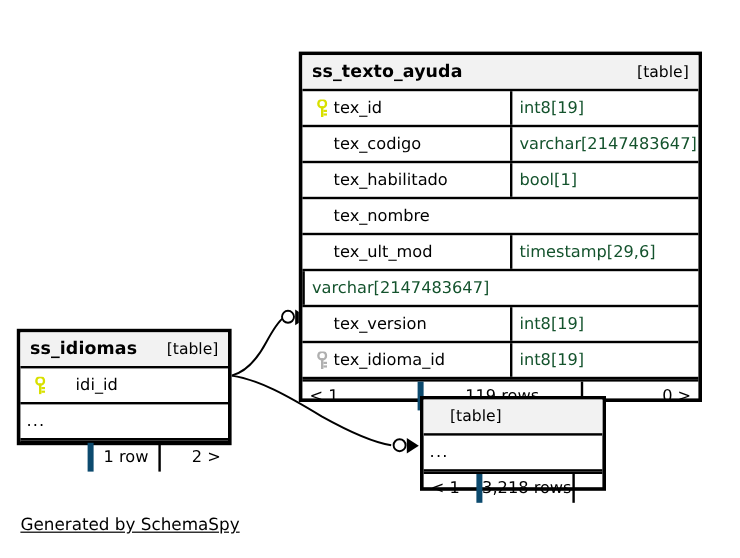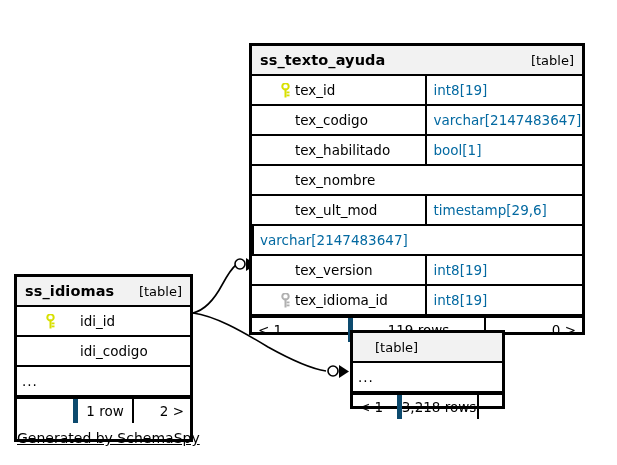--- a/index.html
+++ b/index.html
@@ -66,34 +66,34 @@
     box-sizing: border-box;
     height: 30px;
   }
   .tbl-row:last-child {
     border-bottom: none;
   }
 
   .cell-name {
     display: flex;
     align-items: center;
-    padding-left: 24px;
+    padding-left: 7px;
     box-sizing: border-box;
     font-size: 13.5px;
     color: #000000;
     white-space: nowrap;
     overflow: hidden;
   }
   .cell-type {
     display: flex;
     align-items: center;
     padding-left: 6px;
     box-sizing: border-box;
     font-size: 13.5px;
-    color: #0369a1;
+    color: #14532d;
     border-left: 2px solid #000000;
     white-space: nowrap;
     overflow: hidden;
   }
 
   .key-slot {
     width: 19px;
     min-width: 19px;
     display: flex;
     align-items: center;
@@ -134,21 +134,21 @@
   #tbl-texto-ayuda .cell-name { width: 185px; }
   #tbl-texto-ayuda .cell-type { width: 168px; }
   #tbl-texto-ayuda .foot-cell:nth-child(1) { width: 103px; }
   #tbl-texto-ayuda .foot-cell:nth-child(2) { width: 147px; }
   #tbl-texto-ayuda .foot-cell:nth-child(3) { width: 103px; }
 
   #tbl-idiomas {
     left: 14px;
     top: 274px;
     width: 179px;
-    height: 168px;
+    height: 97px;
   }
   #tbl-idiomas .cell-name { width: 100%; gap: 20px; }
   #tbl-idiomas .foot-cell:nth-child(1) { width: 57px; }
   #tbl-idiomas .foot-cell:nth-child(2) { width: 61px; }
   #tbl-idiomas .foot-cell:nth-child(3) { width: 57px; }
 
   #tbl-textos {
     left: 350px;
     top: 330px;
     width: 155px;
@@ -286,26 +286,20 @@
             <circle cx="4.5" cy="3.4" r="3.2" fill="none" stroke="#d8e000" stroke-width="2"></circle>
             <rect x="3.5" y="5.5" width="2" height="9" fill="#d8e000"></rect>
             <rect x="5.5" y="8.5" width="3" height="1.8" fill="#d8e000"></rect>
             <rect x="5.5" y="11.5" width="3" height="1.8" fill="#d8e000"></rect>
           </svg>
         </span>
         <span>idi_id</span>
       </div>
     </div>
 
-    <div class="tbl-row">
-      <div class="cell-name">
-        <span class="key-slot"></span>
-        <span>idi_codigo</span>
-      </div>
-    </div>
 
     <div class="tbl-row ellipsis-row">
       <div class="cell-name">...</div>
     </div>
 
     <div class="tbl-footer">
       <div class="foot-cell foot-left"></div>
       <div class="foot-cell foot-center">1 row</div>
       <div class="foot-cell foot-right">2 &gt;</div>
     </div>

